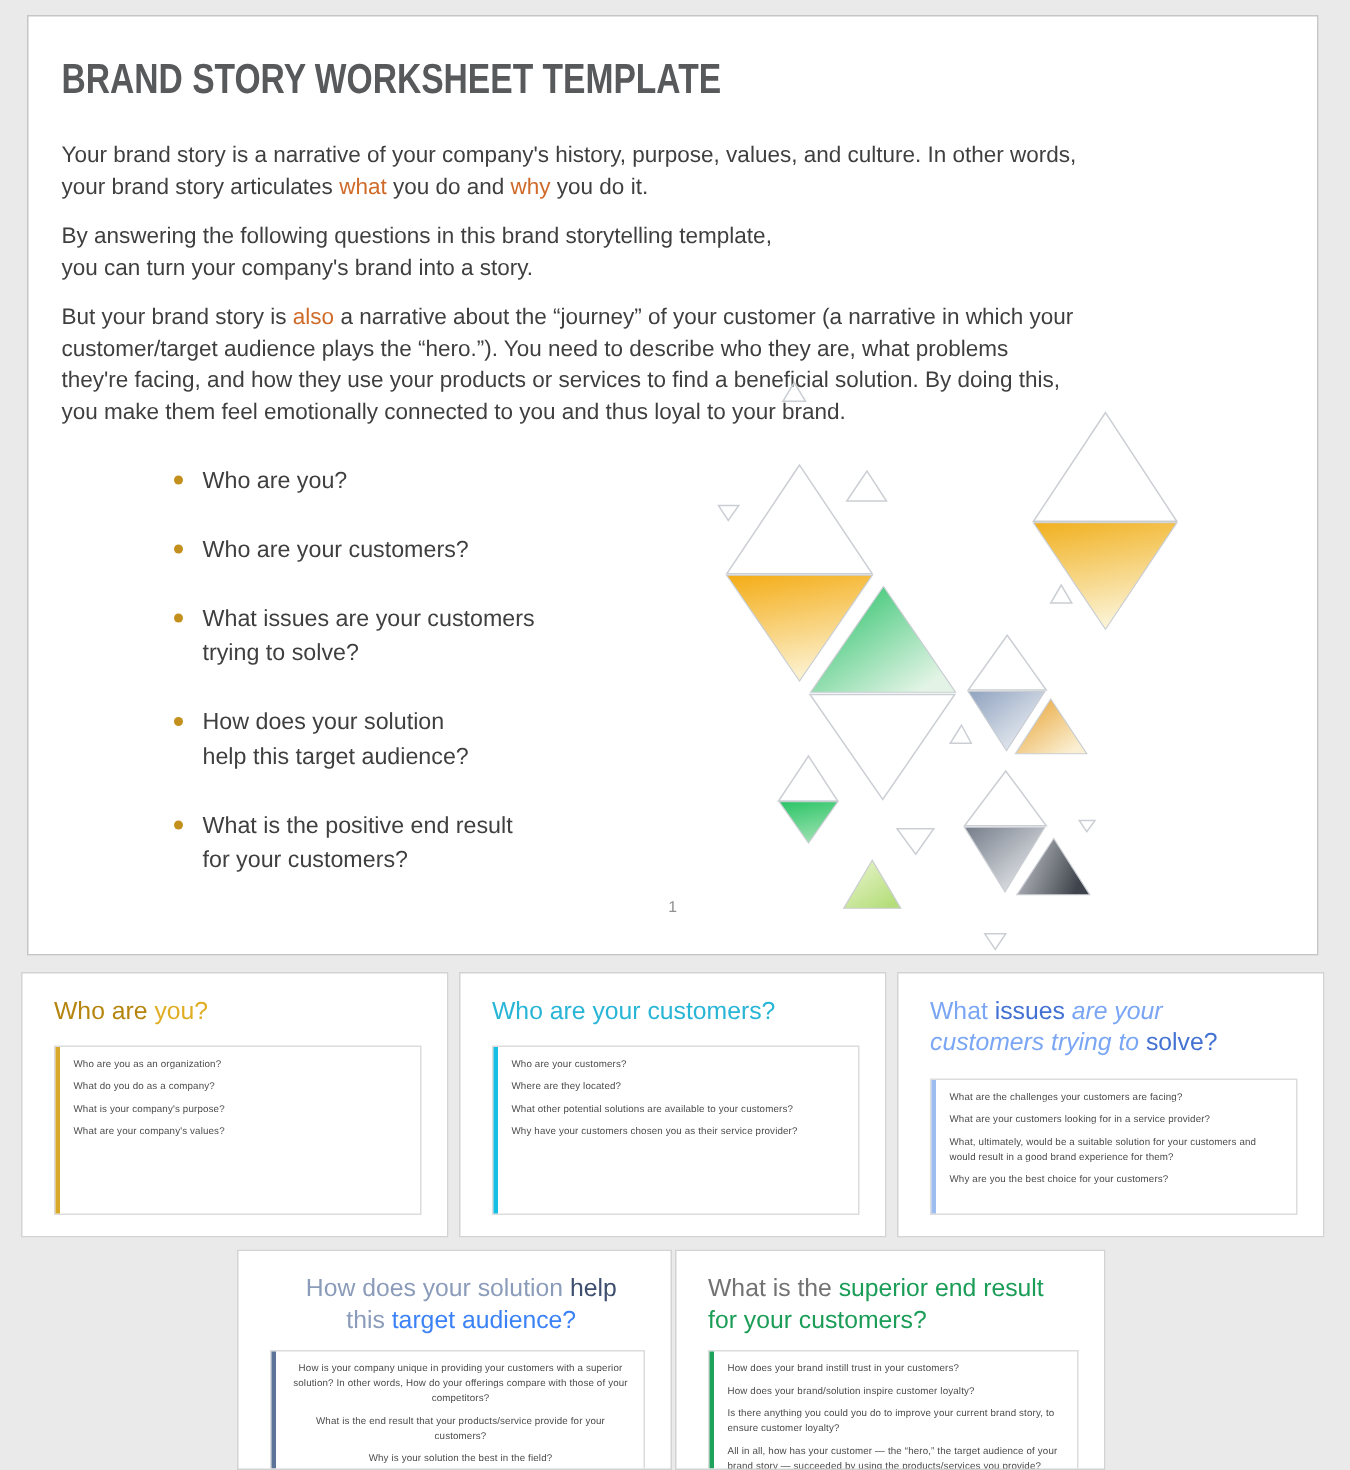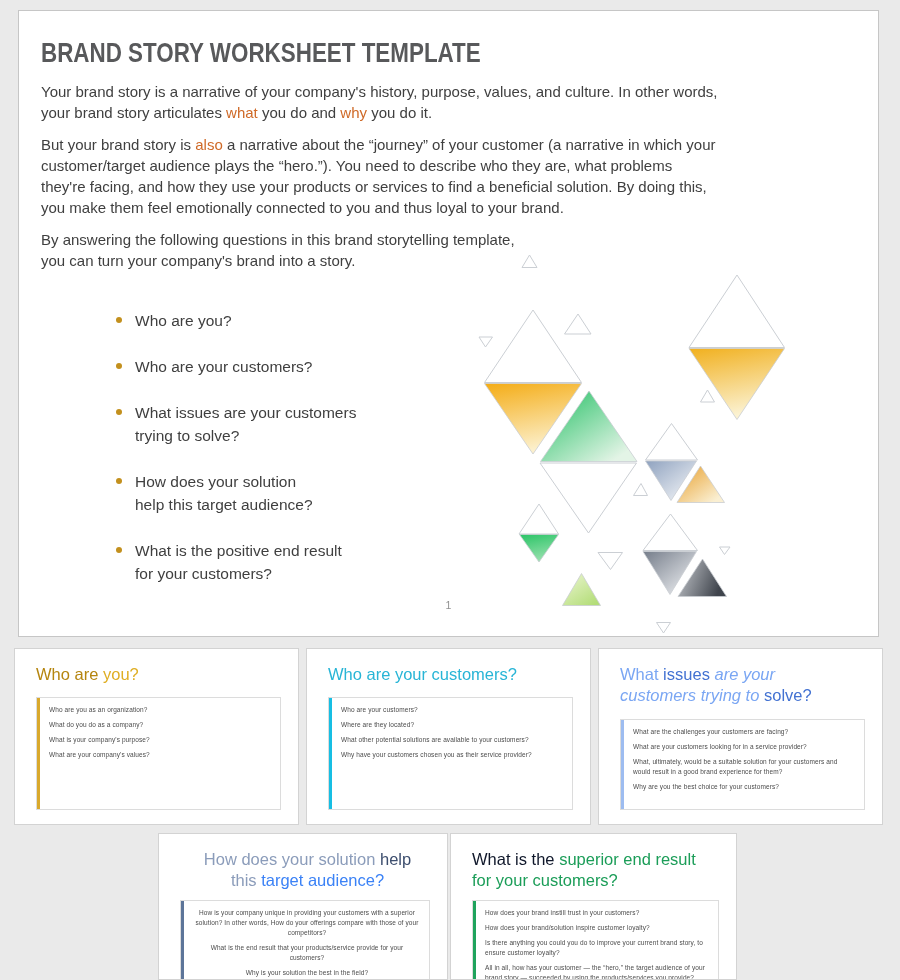--- a/index.html
+++ b/index.html
@@ -16,21 +16,21 @@
   .page-inner{position:relative;width:100%;height:100%;overflow:hidden;}
   .doc-title{
     position:absolute;left:22px;top:26px;margin:0;
     font-size:28px;font-weight:bold;color:#58595B;letter-spacing:0px;
     transform:scaleX(0.8);transform-origin:left center;white-space:nowrap;
   }
   .paras{
     position:absolute;left:22px;top:70px;width:800px;
     font-size:15px;line-height:21px;color:#3f3f3f;
   }
-  .para{margin:0 0 11px 0;white-space:pre-line;}
+  .para{margin:12px 0 11px 0;white-space:pre-line;}
   .hl{color:var(--accent-orange,#cf6a28);}
   .bullets{
     position:absolute;left:97px;top:298px;margin:0;padding:0;list-style:none;
   }
   .bullets li{display:flex;margin:0 0 23px 0;}
   .bullets .dot{
     flex:0 0 auto;width:6px;height:6px;border-radius:50%;
     background:var(--bullet-color,#c3901d);margin:8px 13px 0 0;
   }
   .bullets .btxt{
@@ -72,26 +72,26 @@
 <body>
 
 <div class="page">
   <div class="page-inner">
 
     <h1 class="doc-title">BRAND STORY WORKSHEET TEMPLATE</h1>
 
     <div class="paras">
         <div class="para"><span>Your brand story is a narrative of your company's history, purpose, values, and culture. In other words,
 your brand story articulates </span><span class="hl">what</span><span> you do and </span><span class="hl">why</span><span> you do it.</span></div>
+        <div class="para"><span>By answering the following questions in this brand storytelling template,
+you can turn your company's brand into a story.</span></div>
         <div class="para"><span>But your brand story is </span><span class="hl">also</span><span> a narrative about the “journey” of your customer (a narrative in which your
 customer/target audience plays the “hero.”). You need to describe who they are, what problems
 they're facing, and how they use your products or services to find a beneficial solution. By doing this,
 you make them feel emotionally connected to you and thus loyal to your brand.</span></div>
-        <div class="para"><span>By answering the following questions in this brand storytelling template,
-you can turn your company's brand into a story.</span></div>
       </div>
 
     <ul class="bullets">
         <li>
           <span class="dot"></span>
           <span class="btxt">Who are you?</span>
         </li>
         <li>
           <span class="dot"></span>
           <span class="btxt">Who are your customers?</span>
@@ -232,21 +232,21 @@
     <div class="qbar" style="background: rgb(93, 117, 153);"></div>
     <div class="qlist">
         <div class="q">How is your company unique in providing your customers with a superior solution? In other words, How do your offerings compare with those of your competitors?</div>
         <div class="q">What is the end result that your products/service provide for your customers?</div>
         <div class="q">Why is your solution the best in the field?</div>
       </div>
   </div>
 </div>
 
 <div class="card card5">
-  <h2 class="card-title"><span style="color: #0f172a; text-align: right;">What is the </span><span style="color: rgb(27, 157, 88);">superior end result</span><span style="color: rgb(27, 157, 88);">
+  <h2 class="card-title"><span style="color: #737373; text-align: right;">What is the </span><span style="color: rgb(27, 157, 88);">superior end result</span><span style="color: rgb(27, 157, 88);">
 for your customers?</span></h2>
   <div class="qbox">
     <div class="qbar" style="background: rgb(31, 163, 92);"></div>
     <div class="qlist">
         <div class="q">How does your brand instill trust in your customers?</div>
         <div class="q">How does your brand/solution inspire customer loyalty?</div>
         <div class="q">Is there anything you could you do to improve your current brand story, to ensure customer loyalty?</div>
         <div class="q">All in all, how has your customer — the “hero,” the target audience of your brand story — succeeded by using the products/services you provide?</div>
       </div>
   </div>

